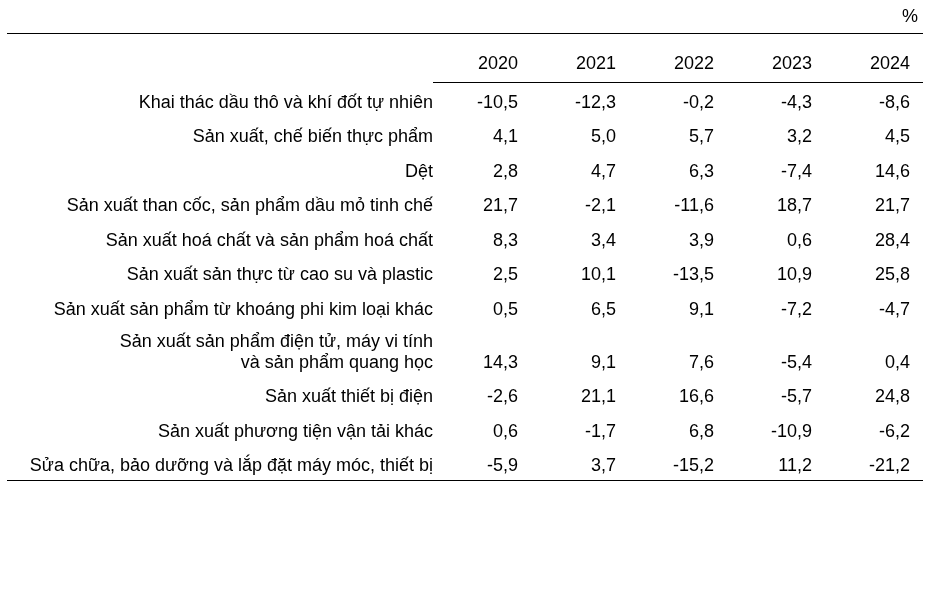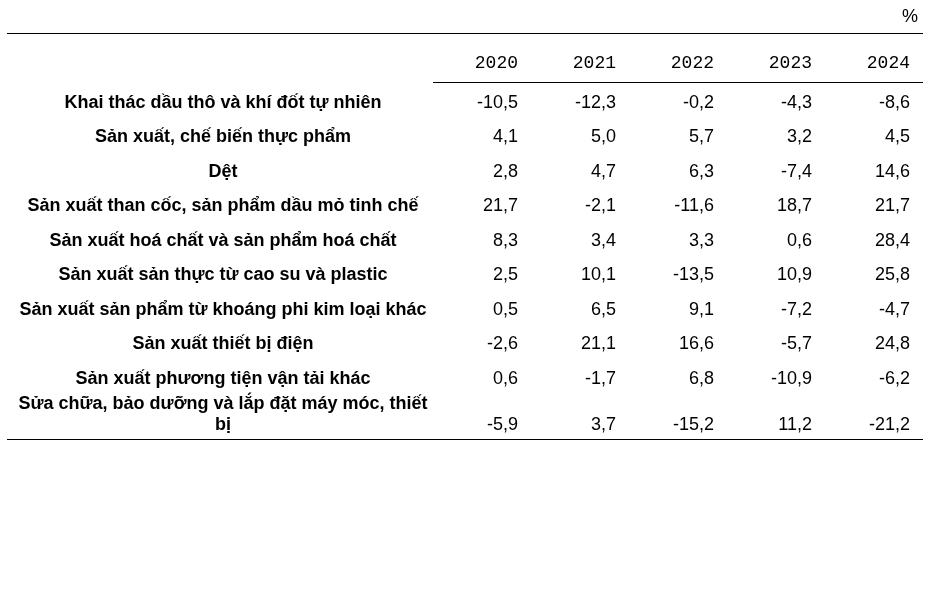--- a/index.html
+++ b/index.html
@@ -38,34 +38,32 @@
     vertical-align: bottom;
     line-height: 1.17;
     font-weight: normal;
   }
   .tbl thead tr {
     height: 49px;
   }
   .tbl thead th.num {
     border-bottom: 1.5px solid #000000;
     padding-bottom: 8px;
-    font-family: Liberation Mono, monospace;
   }
   .tbl tbody tr {
     height: 34.5px;
   }
   .tbl tbody tr.tall {
     height: 53px;
   }
   .tbl .lbl {
-    text-align: center;
+    text-align: right;
     padding-left: 6px;
     white-space: pre-wrap;
     padding-bottom: 4px;
-    font-weight: bold;
   }
   .tbl .num {
     width: 85px;
     text-align: right;
     padding-right: 13px;
   }
   .tbl tbody td {
     padding-bottom: 4px;
   }
 </style>
@@ -115,39 +113,48 @@
           <td class="num">21,7</td>
           <td class="num">-2,1</td>
           <td class="num">-11,6</td>
           <td class="num">18,7</td>
           <td class="num">21,7</td>
         </tr>
         <tr>
           <td class="lbl">Sản xuất hoá chất và sản phẩm hoá chất</td>
           <td class="num">8,3</td>
           <td class="num">3,4</td>
-          <td class="num">3,3</td>
+          <td class="num">3,9</td>
           <td class="num">0,6</td>
           <td class="num">28,4</td>
         </tr>
         <tr>
           <td class="lbl">Sản xuất sản thực từ cao su và plastic</td>
           <td class="num">2,5</td>
           <td class="num">10,1</td>
           <td class="num">-13,5</td>
           <td class="num">10,9</td>
           <td class="num">25,8</td>
         </tr>
         <tr>
           <td class="lbl">Sản xuất sản phẩm từ khoáng phi kim loại khác</td>
           <td class="num">0,5</td>
           <td class="num">6,5</td>
           <td class="num">9,1</td>
           <td class="num">-7,2</td>
           <td class="num">-4,7</td>
+        </tr>
+        <tr class="tall">
+          <td class="lbl">Sản xuất sản phẩm điện tử, máy vi tính
+ và sản phẩm quang học</td>
+          <td class="num">14,3</td>
+          <td class="num">9,1</td>
+          <td class="num">7,6</td>
+          <td class="num">-5,4</td>
+          <td class="num">0,4</td>
         </tr>
         <tr>
           <td class="lbl">Sản xuất thiết bị điện</td>
           <td class="num">-2,6</td>
           <td class="num">21,1</td>
           <td class="num">16,6</td>
           <td class="num">-5,7</td>
           <td class="num">24,8</td>
         </tr>
         <tr>

